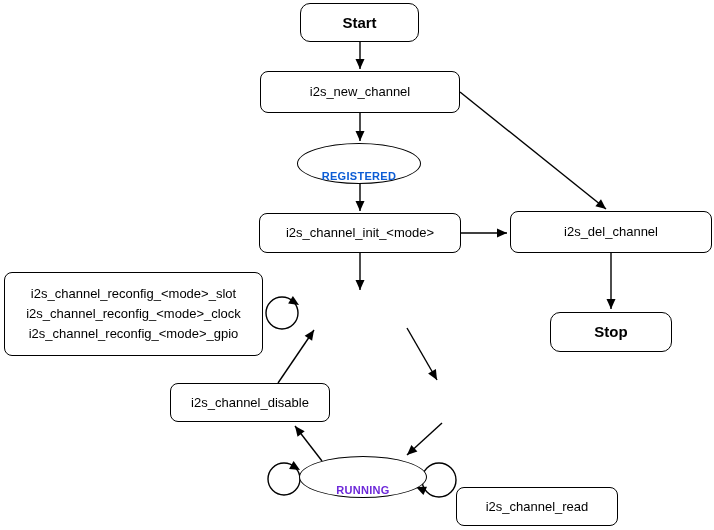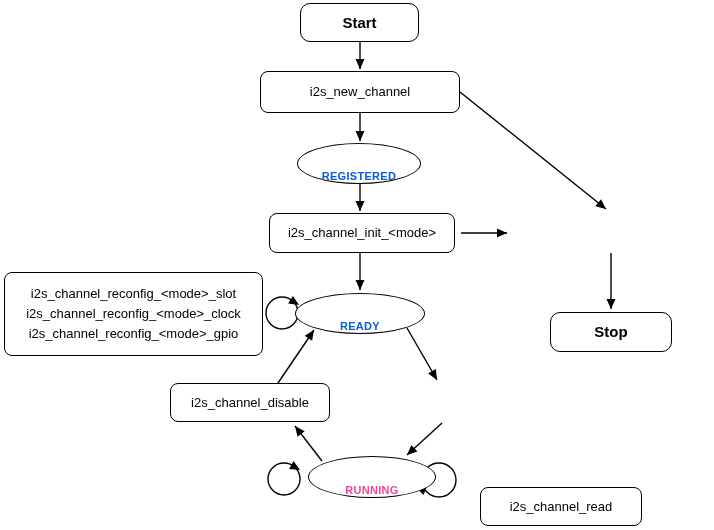--- a/index.html
+++ b/index.html
@@ -79,46 +79,46 @@
   </div>
 
   <div class="node terminal" style="left:550px;top:312px;width:122px;height:40px;">
     <span>Stop</span>
   </div>
 
   <div class="node rect" style="left:260px;top:71px;width:200px;height:42px;">
     <span>i2s_new_channel</span>
   </div>
 
-  <div class="node rect" style="left:269px;top:213px;width:186px;height:40px;align-items:center;">
+  <div class="node rect" style="left:259px;top:213px;width:202px;height:40px;align-items:center;">
     <span>i2s_channel_init_&lt;mode&gt;</span>
   </div>
 
+  <div class="node rect" style="left:510px;top:211px;width:202px;height:42px;">
+    <span>i2s_del_channel</span>
+  </div>
 
   <div class="node rect multi" style="left:4px;top:272px;width:259px;height:84px;">
     <span>i2s_channel_reconfig_&lt;mode&gt;_slot</span>
     <span>i2s_channel_reconfig_&lt;mode&gt;_clock</span>
     <span>i2s_channel_reconfig_&lt;mode&gt;_gpio</span>
   </div>
 
   <div class="node rect" style="left:170px;top:383px;width:160px;height:39px;">
     <span>i2s_channel_disable</span>
   </div>
 
 
 
-  <div class="node rect" style="left:456px;top:487px;width:162px;height:39px;margin-left:24px;">
+  <div class="node rect" style="left:456px;top:487px;width:162px;height:39px;">
     <span>i2s_channel_read</span>
   </div>
 
   <div class="node state" style="left: 297px; top: 143px; width: 124px; height: 41px; color: rgb(11, 92, 213);">
     <span>REGISTERED</span>
   </div>
 
-  <div class="node state" style="left: 295px; top: 293px; width: 130px; height: 41px; color: rgb(11, 92, 213);">
-    <span>READY</span>
-  </div>
 
-  <div class="node state" style="left: 308px; top: 456px; width: 128px; height: 42px; color: #ec4899;">
+  <div class="node state" style="left: 299px; top: 456px; width: 128px; height: 42px; color: #6d28d9;">
     <span>RUNNING</span>
   </div>
 
 </div>
 
 </body></html>

